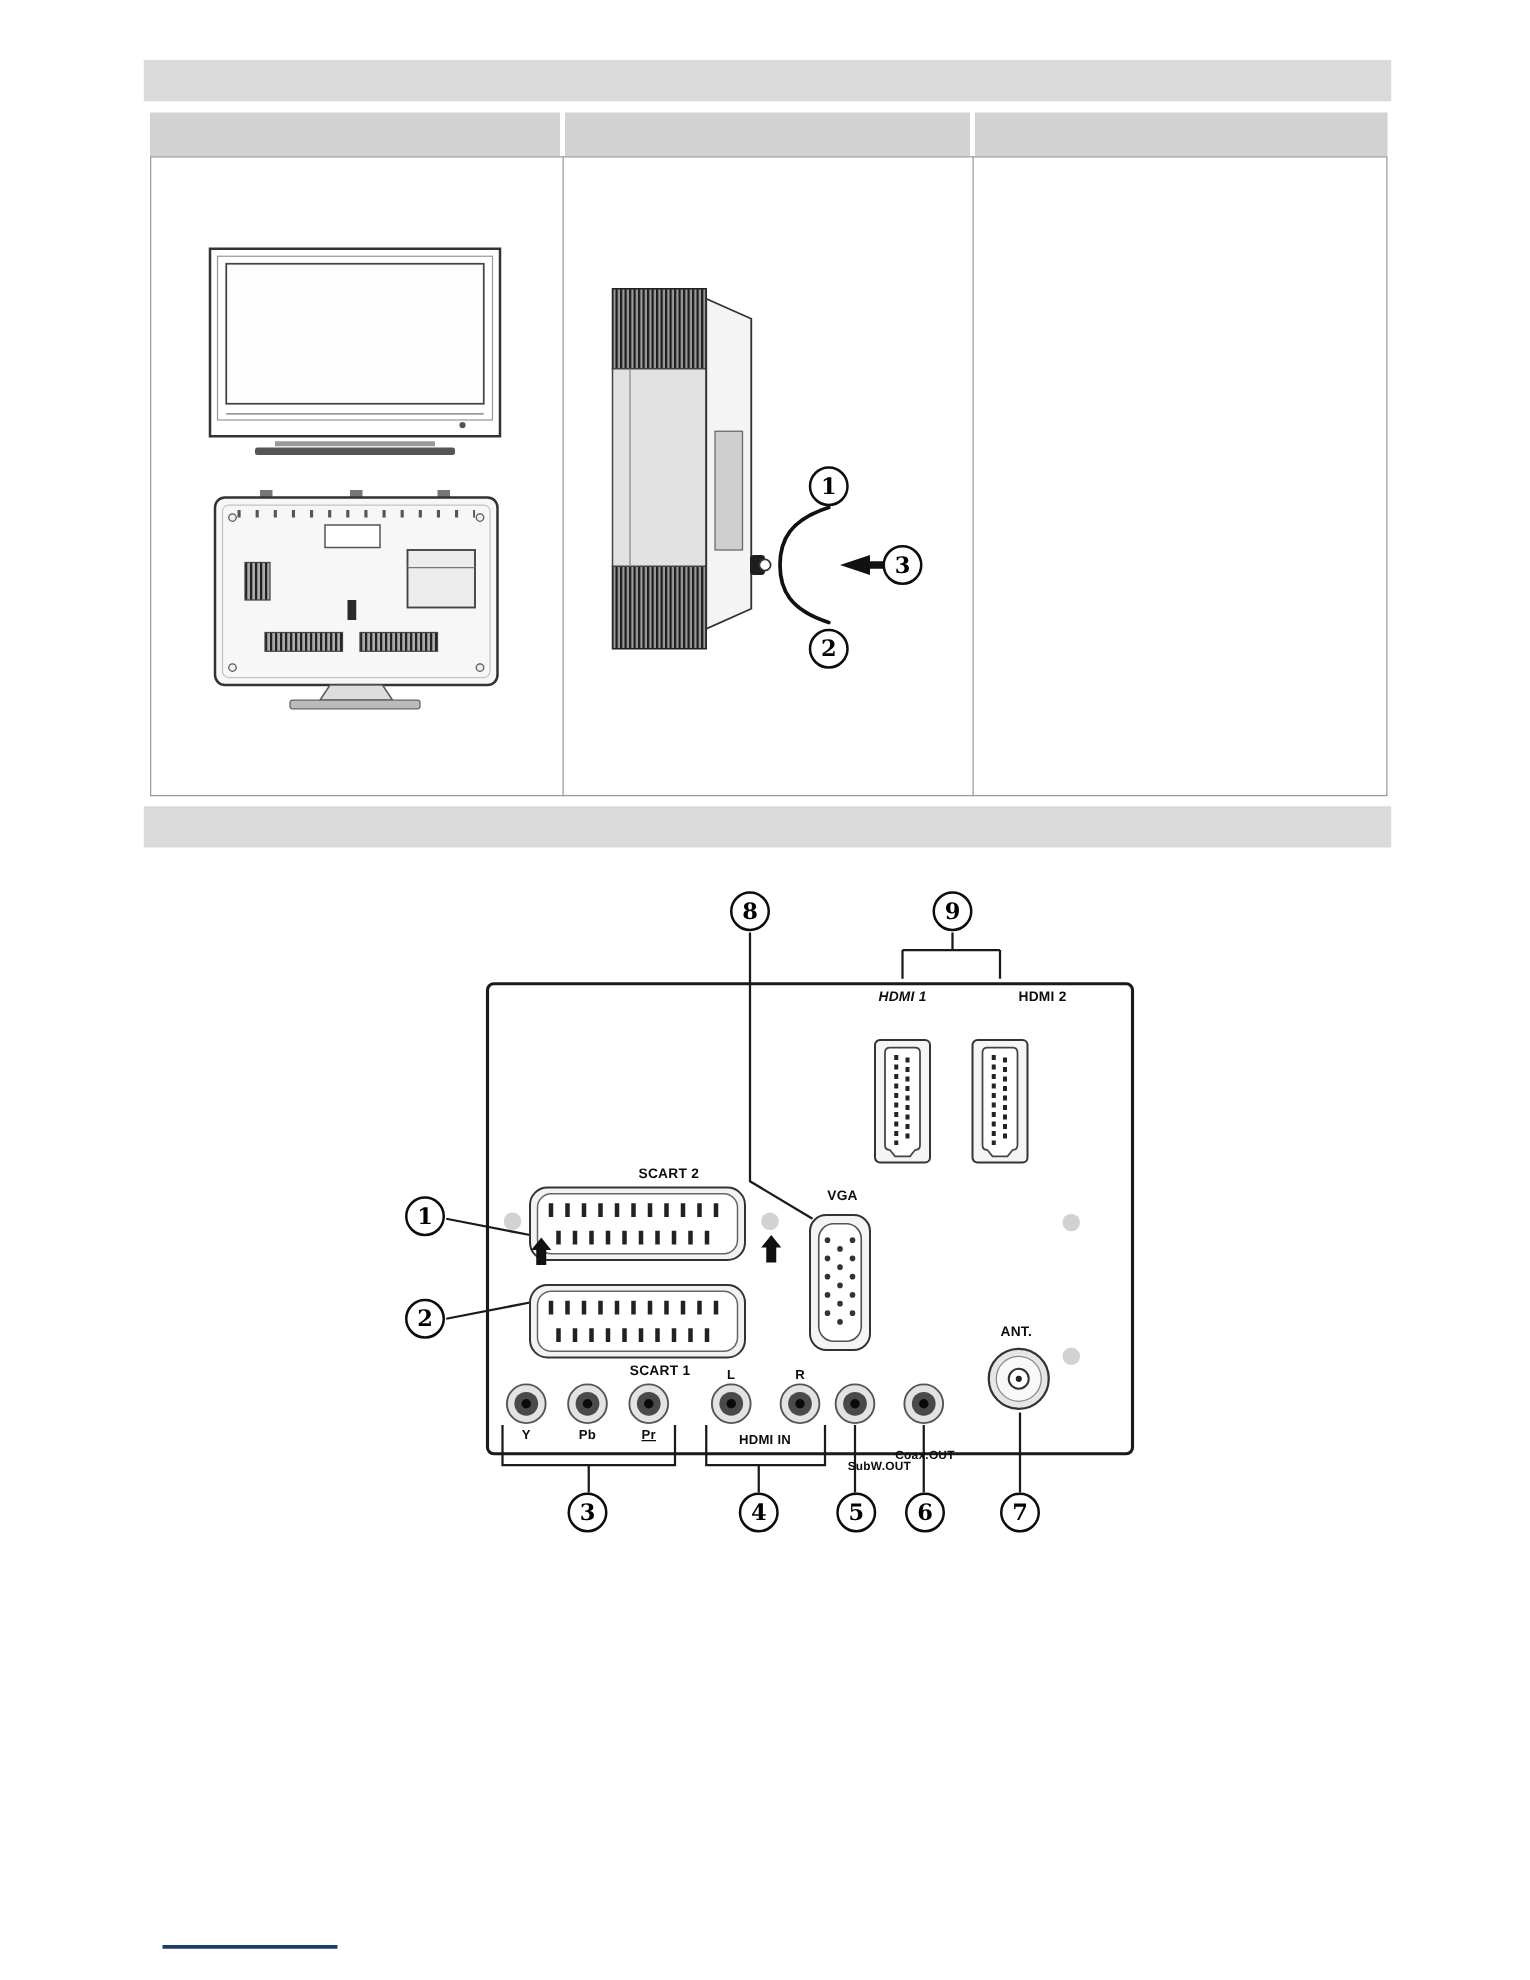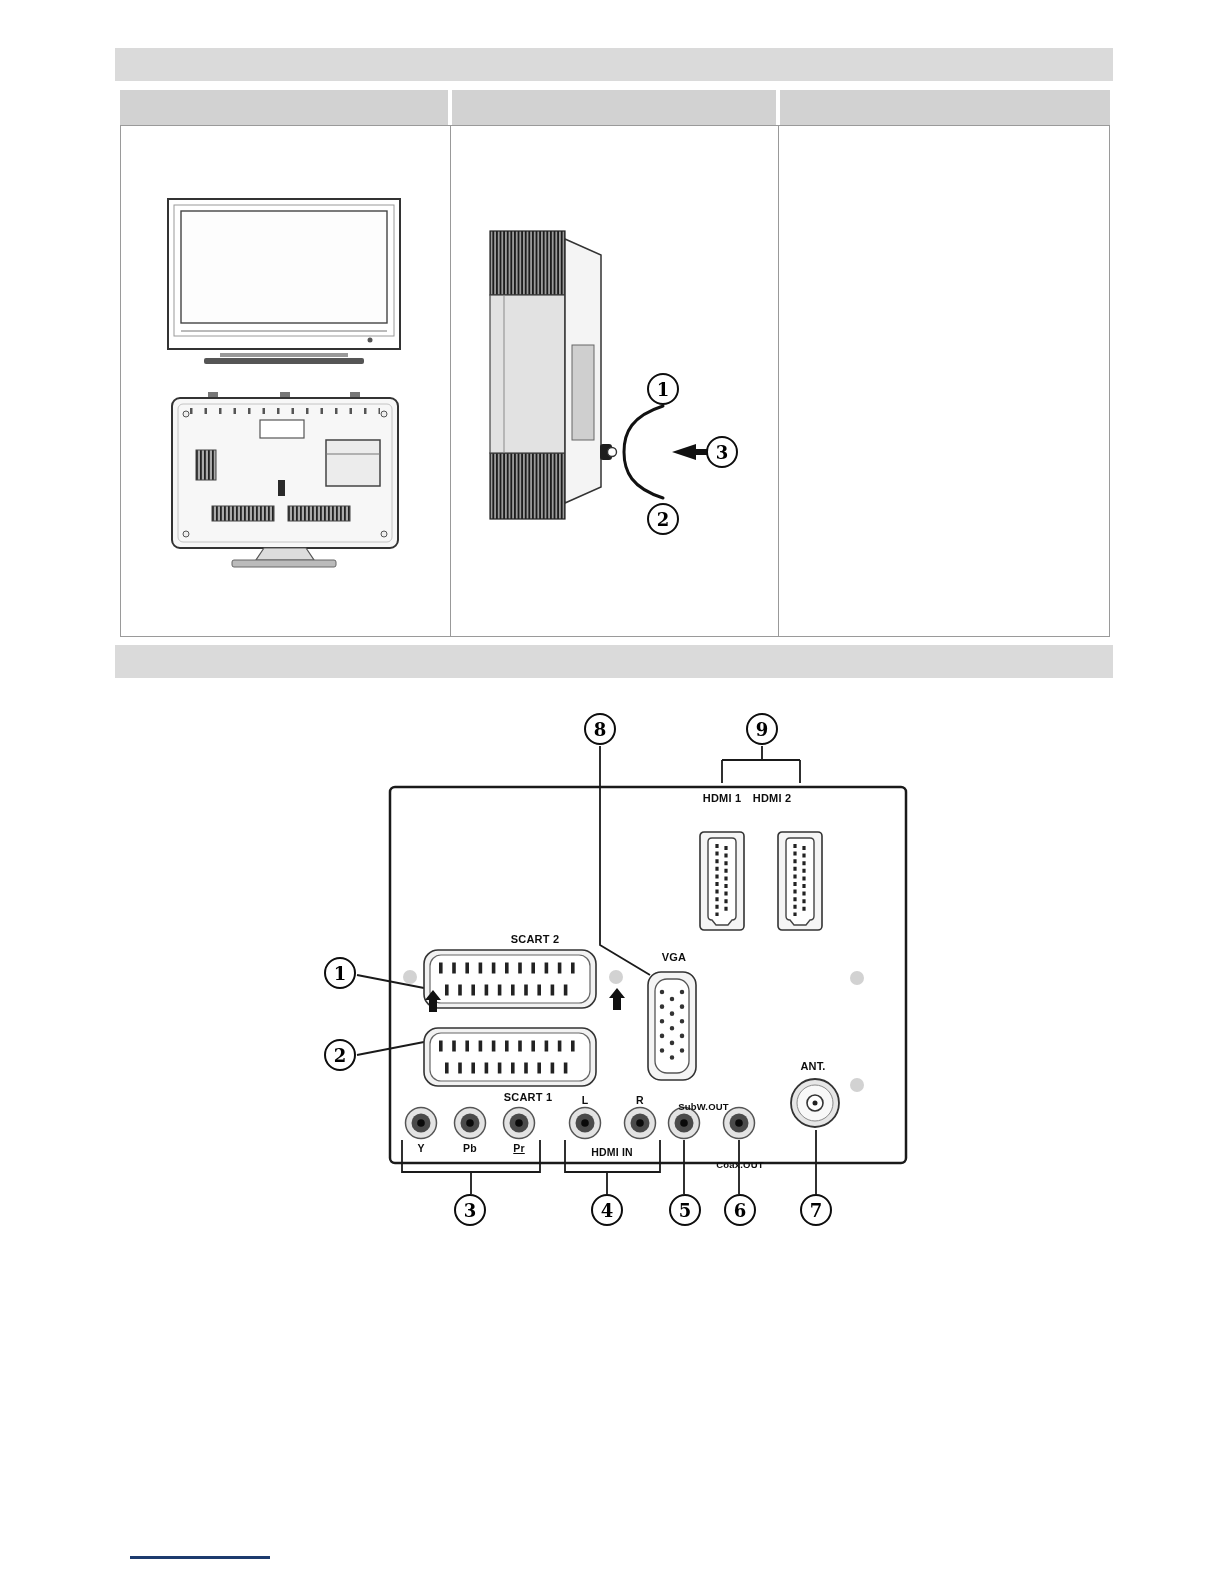--- a/index.html
+++ b/index.html
@@ -218,33 +218,33 @@
         <circle cx="364" cy="423" r="3.8" fill="#0a0a0a"></circle>
       </g>
     <g>
         <circle cx="419" cy="423" r="15.5" fill="#e3e3e3" stroke="#555" stroke-width="1.5"></circle>
         <circle cx="419" cy="423" r="9.5" fill="#4a4a4a"></circle>
         <circle cx="419" cy="423" r="3.8" fill="#0a0a0a"></circle>
       </g>
   </g>
 </svg>
 
-<span class="lbl" style="left:722px; top:792px;">HDMI 1</span>
-<span class="lbl" style="left:772px; top:792px;">HDMI 2</span>
+<span class="lbl" style="left:722px; top:792px;font-style:italic;">HDMI 1</span>
+<span class="lbl" style="left:834px; top:792px;">HDMI 2</span>
 <span class="lbl" style="left:511px; top:933px;margin-left:24px;">SCART 2</span>
 <span class="lbl" style="left:528px; top:1091px;">SCART 1</span>
 <span class="lbl" style="left:674px; top:951px;">VGA</span>
 <span class="lbl" style="left:813px; top:1060px;">ANT.</span>
 <span class="lbl s10" style="left:421px; top:1142px;">Y</span>
 <span class="lbl s10" style="left:470px; top:1142px;">Pb</span>
 <span class="lbl s10" style="left:519px; top:1142px;text-decoration:underline;">Pr</span>
 <span class="lbl s10" style="left:585px; top:1094px;">L</span>
 <span class="lbl s10" style="left:640px; top:1094px;">R</span>
 <span class="lbl s10" style="left:612px; top:1146px;">HDMI IN</span>
-<span class="lbl s9" style="left:684px; top:1101px;padding-left:39px;">SubW.OUT</span>
+<span class="lbl s9" style="left:684px; top:1168px;padding-left:39px;">SubW.OUT</span>
 <span class="lbl s9" style="left:740px; top:1143px;margin-top:16px;">Coax.OUT</span>
 
 <div class="callout" style="left:324px; top:957px;">1</div>
 <div class="callout" style="left:324px; top:1039px;">2</div>
 <div class="callout" style="left:454px; top:1194px;">3</div>
 <div class="callout" style="left:591px; top:1194px;">4</div>
 <div class="callout" style="left:669px; top:1194px;">5</div>
 <div class="callout" style="left:724px; top:1194px;">6</div>
 <div class="callout" style="left:800px; top:1194px;">7</div>
 <div class="callout" style="left:584px; top:713px;">8</div>

